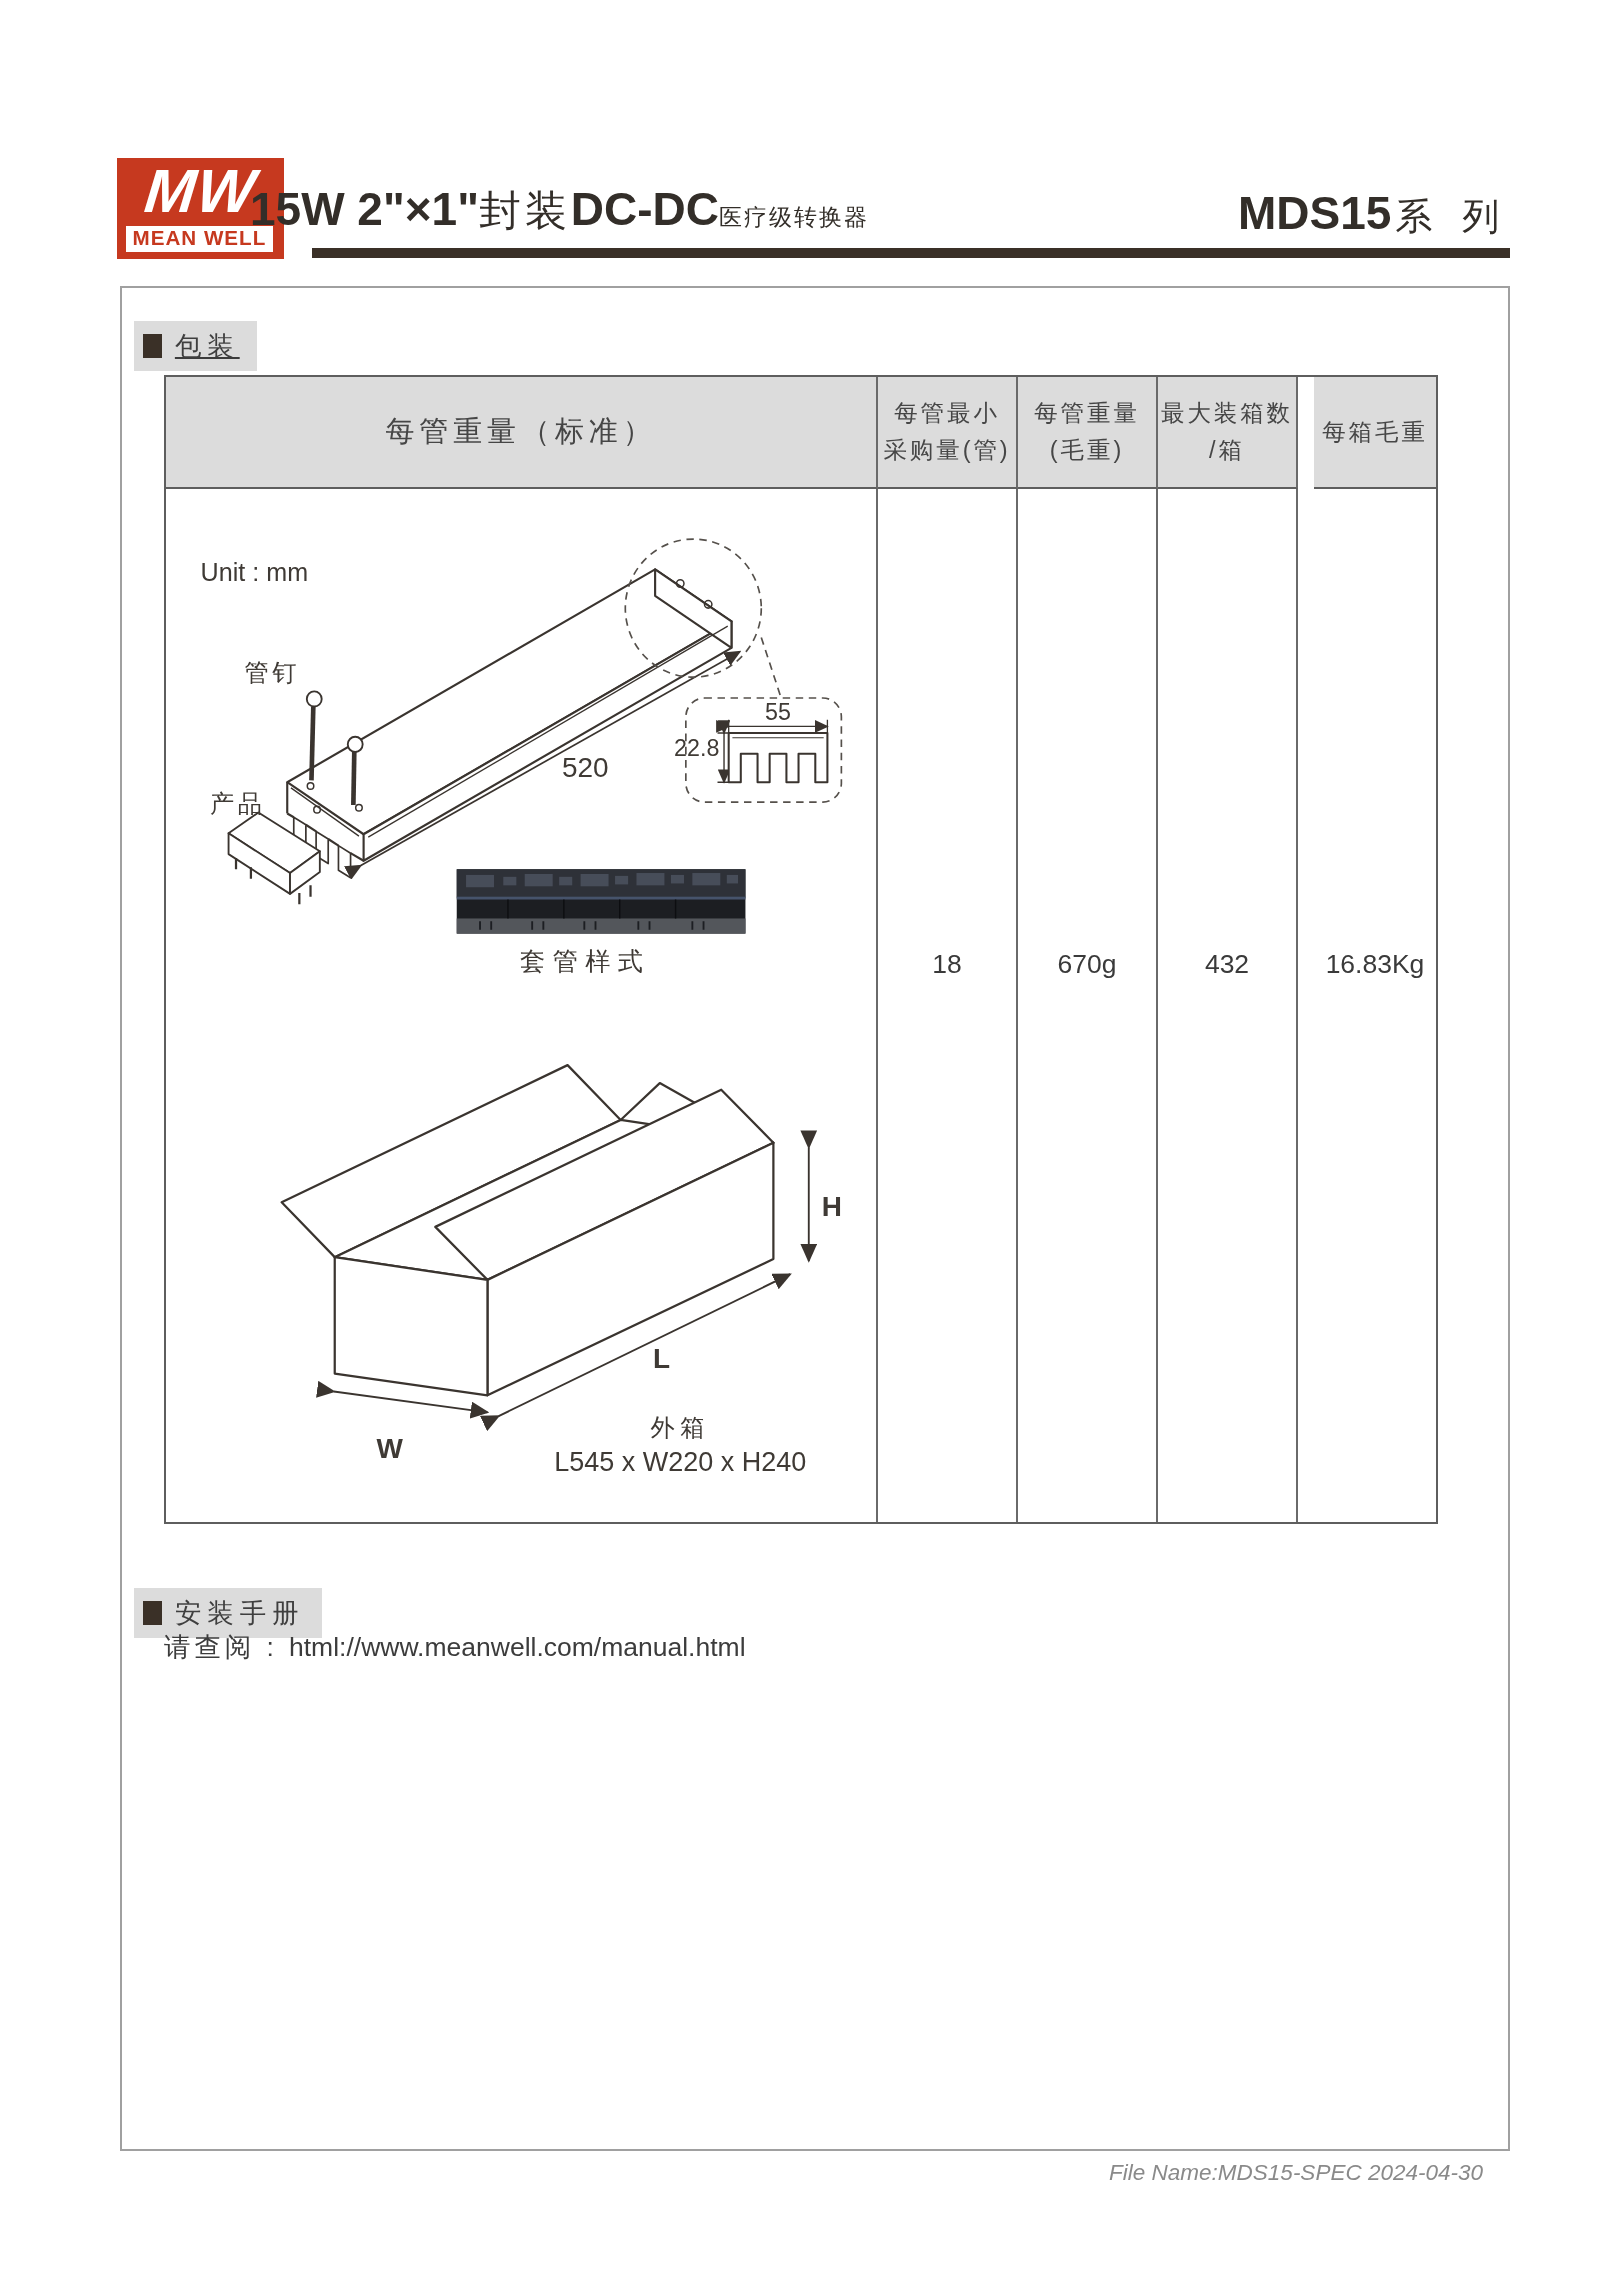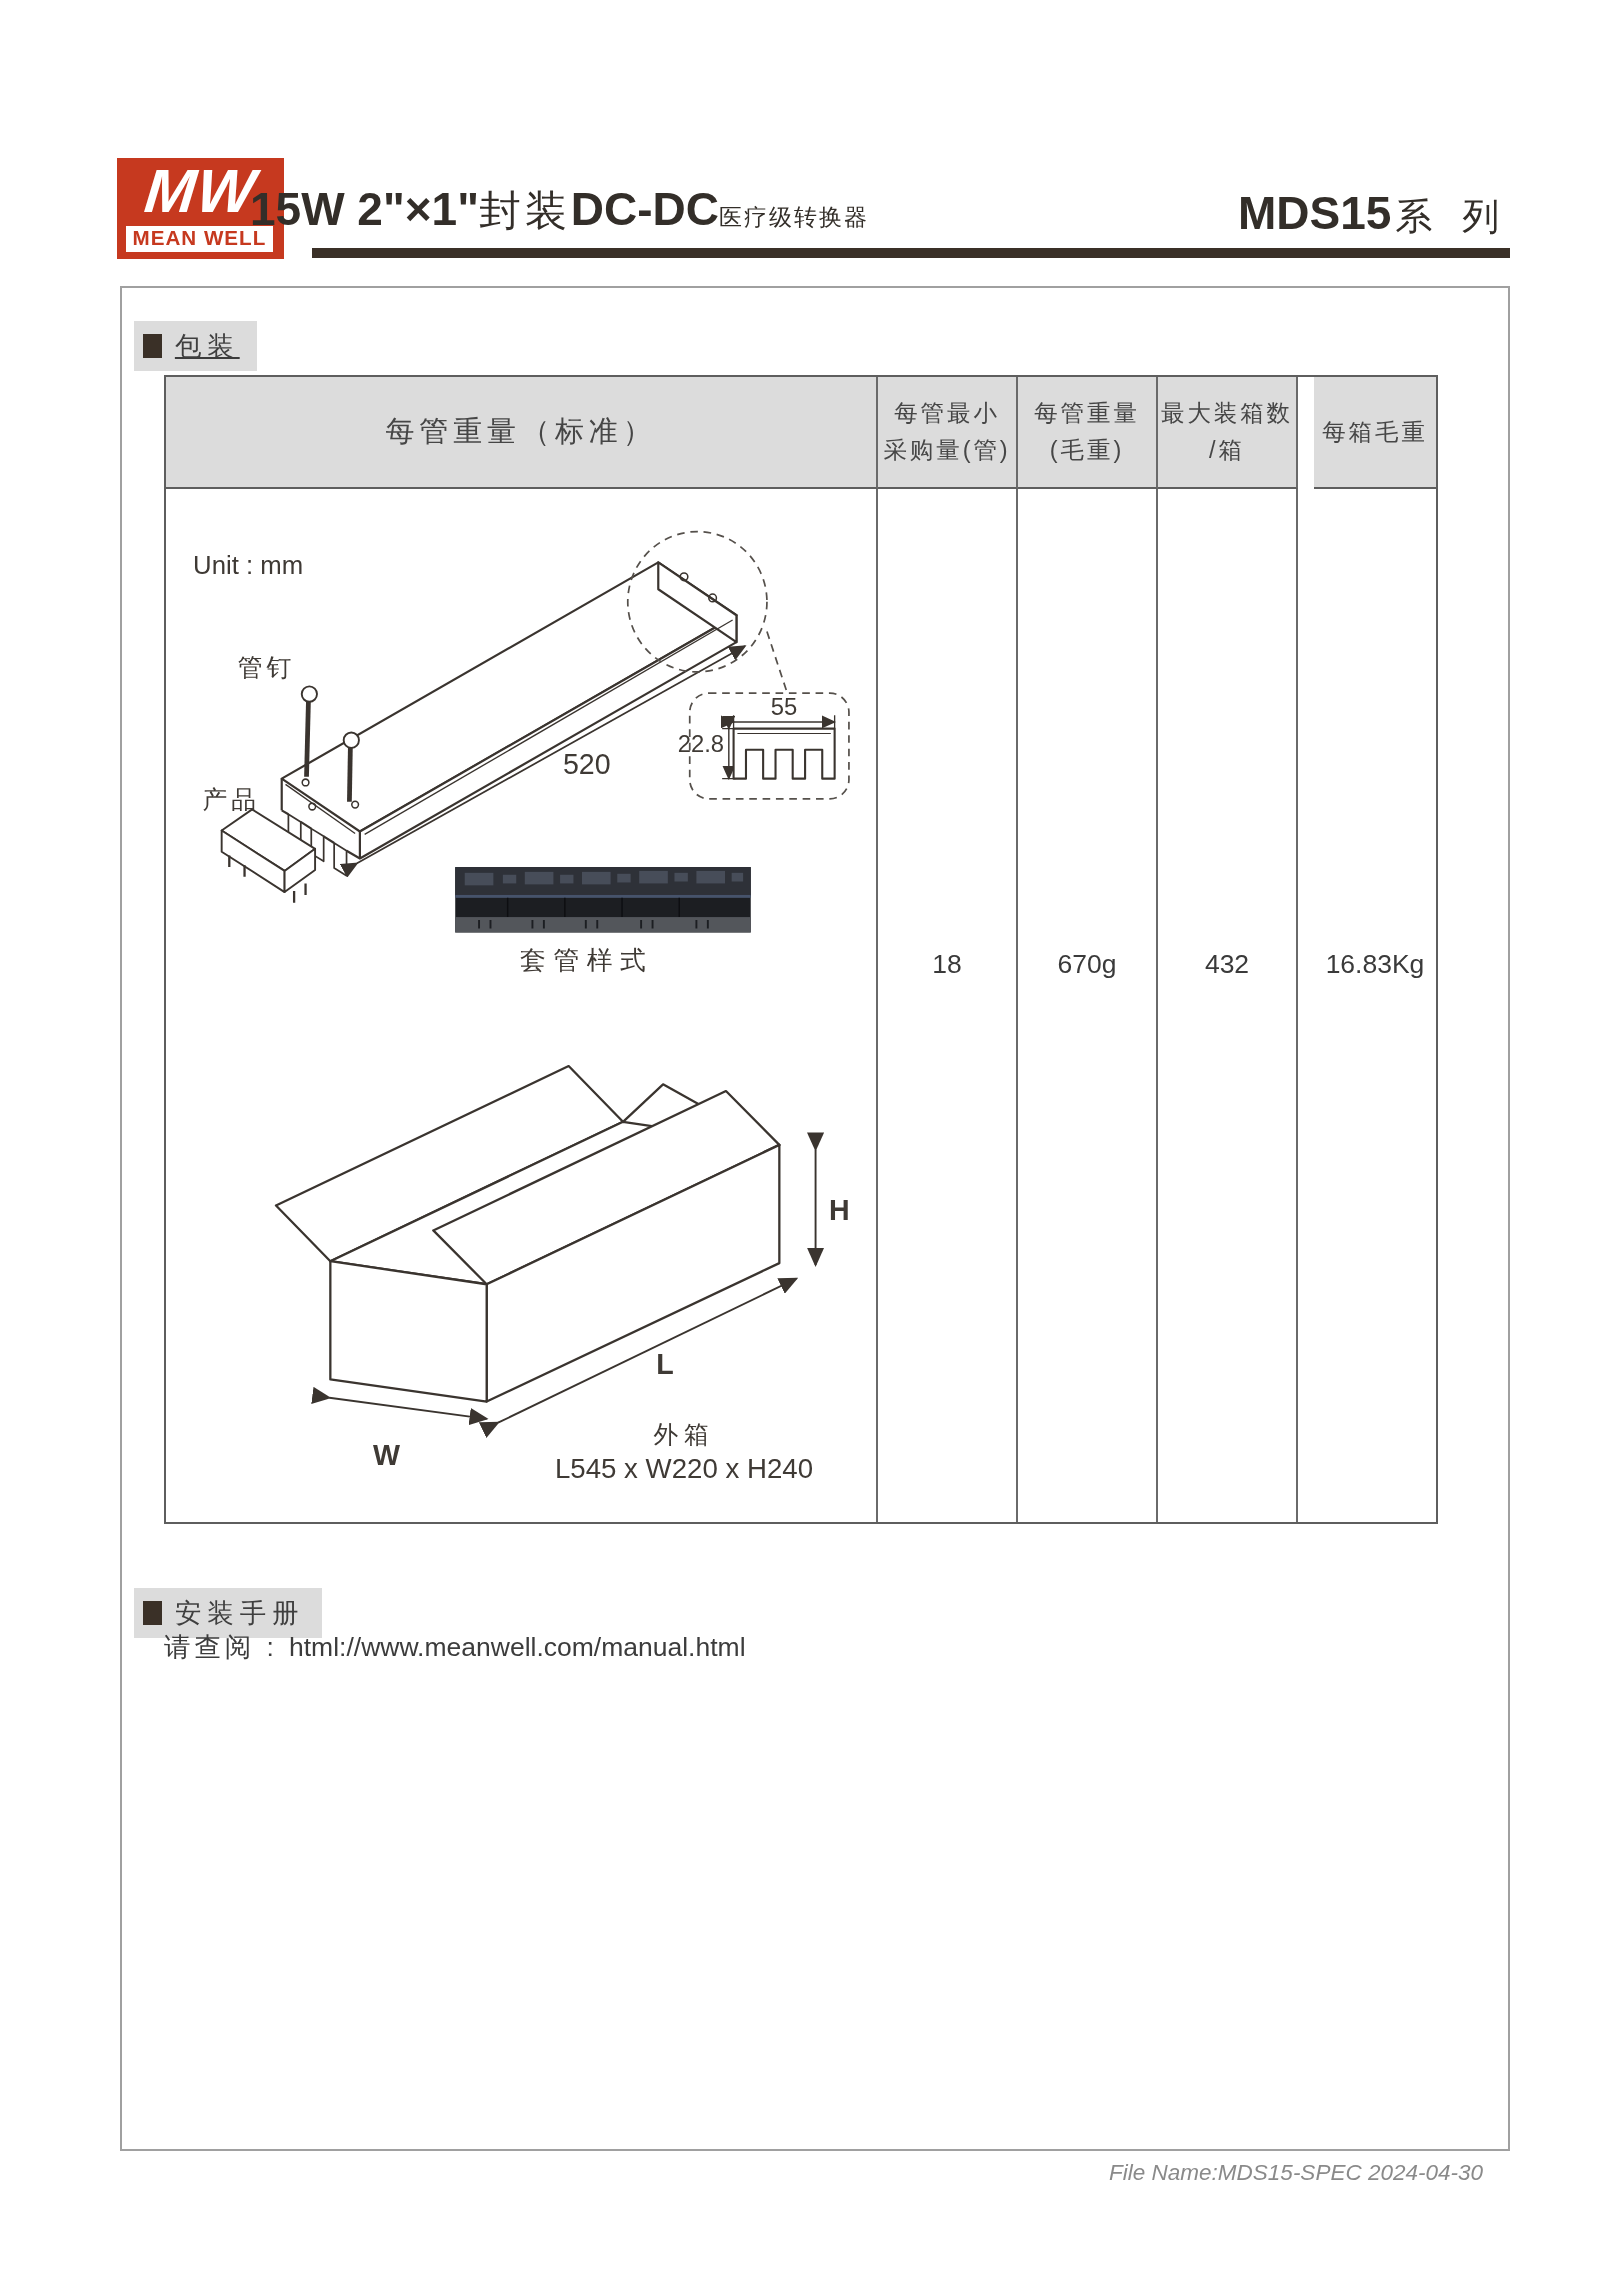--- a/index.html
+++ b/index.html
@@ -28,21 +28,21 @@
   .manual-line .cjk{letter-spacing:3.9px;}
   
   .pkg-table{position:absolute;left:42px;top:87px;width:1274px;height:1149px;display:grid;grid-template-columns:712px 140px 140px 140px 1fr;grid-template-rows:112px 1fr;border:2.5px solid #5e5e5e;box-sizing:border-box;}
   .cell{border-right:2px solid #6a6a6a;box-sizing:border-box;}
   .cell.last{border-right:none;margin-left:16px;}
   .th{background:var(--header-gray,#DCDCDC);border-bottom:2.5px solid #5e5e5e;display:flex;flex-direction:column;justify-content:center;align-items:center;color:#464646;}
   .th .h1{font-size:29px;letter-spacing:4.9px;}
   .th .h2{font-size:23.5px;letter-spacing:2.9px;line-height:37px;text-align:center;}
   .td{background:#fff;display:flex;justify-content:center;align-items:center;}
   .td .val{font-size:26.5px;color:#3a3a3a;transform:translateY(-41px);}
-  .draw-cell{position:relative;padding:8px;}
+  .draw-cell{position:relative;padding:16px;}
   .draw-cell svg{display:block;width:100%;height:100%;}
   
   .footer{position:absolute;right:138px;top:2160px;font-size:22.5px;font-style:italic;color:#8a8a8a;}
   
   text.d{fill:#3f3a35;font-family:"Liberation Sans",sans-serif;}
 </style>
 </head>
 <body>
 
 <div class="page" style="--brand-red: #C6391F; --bar-dark: #3A3027; --header-gray: #DCDCDC; --line-dark: #3A342F; --text-dark: #3C3C3C;">

